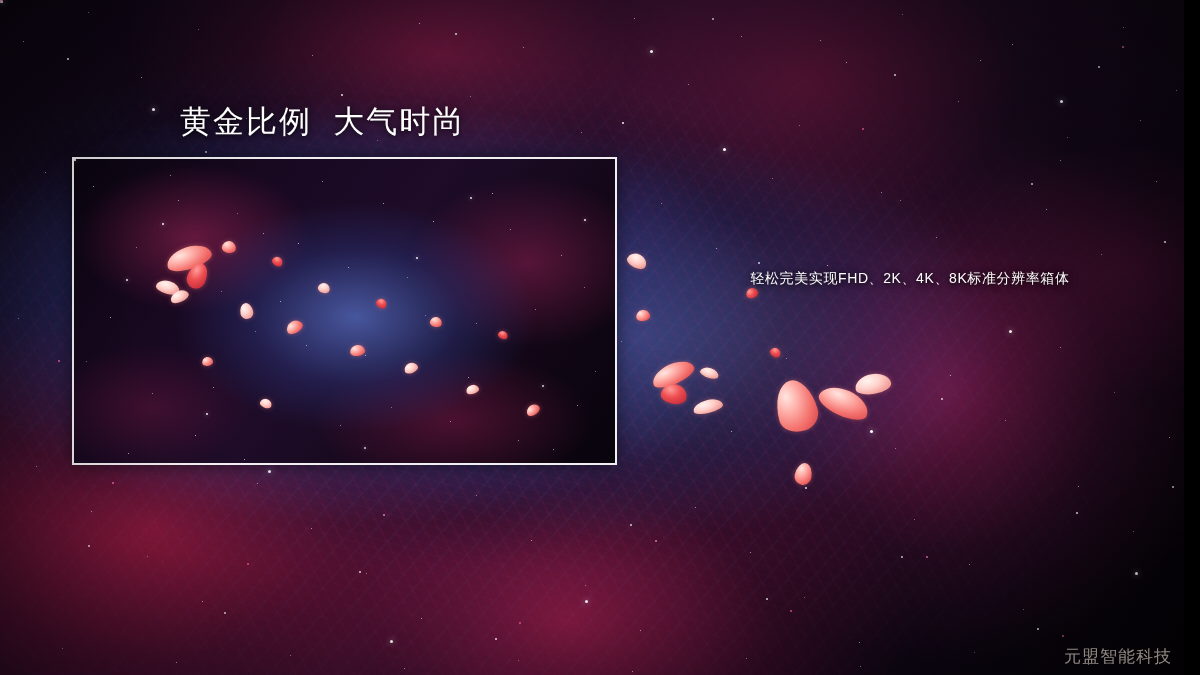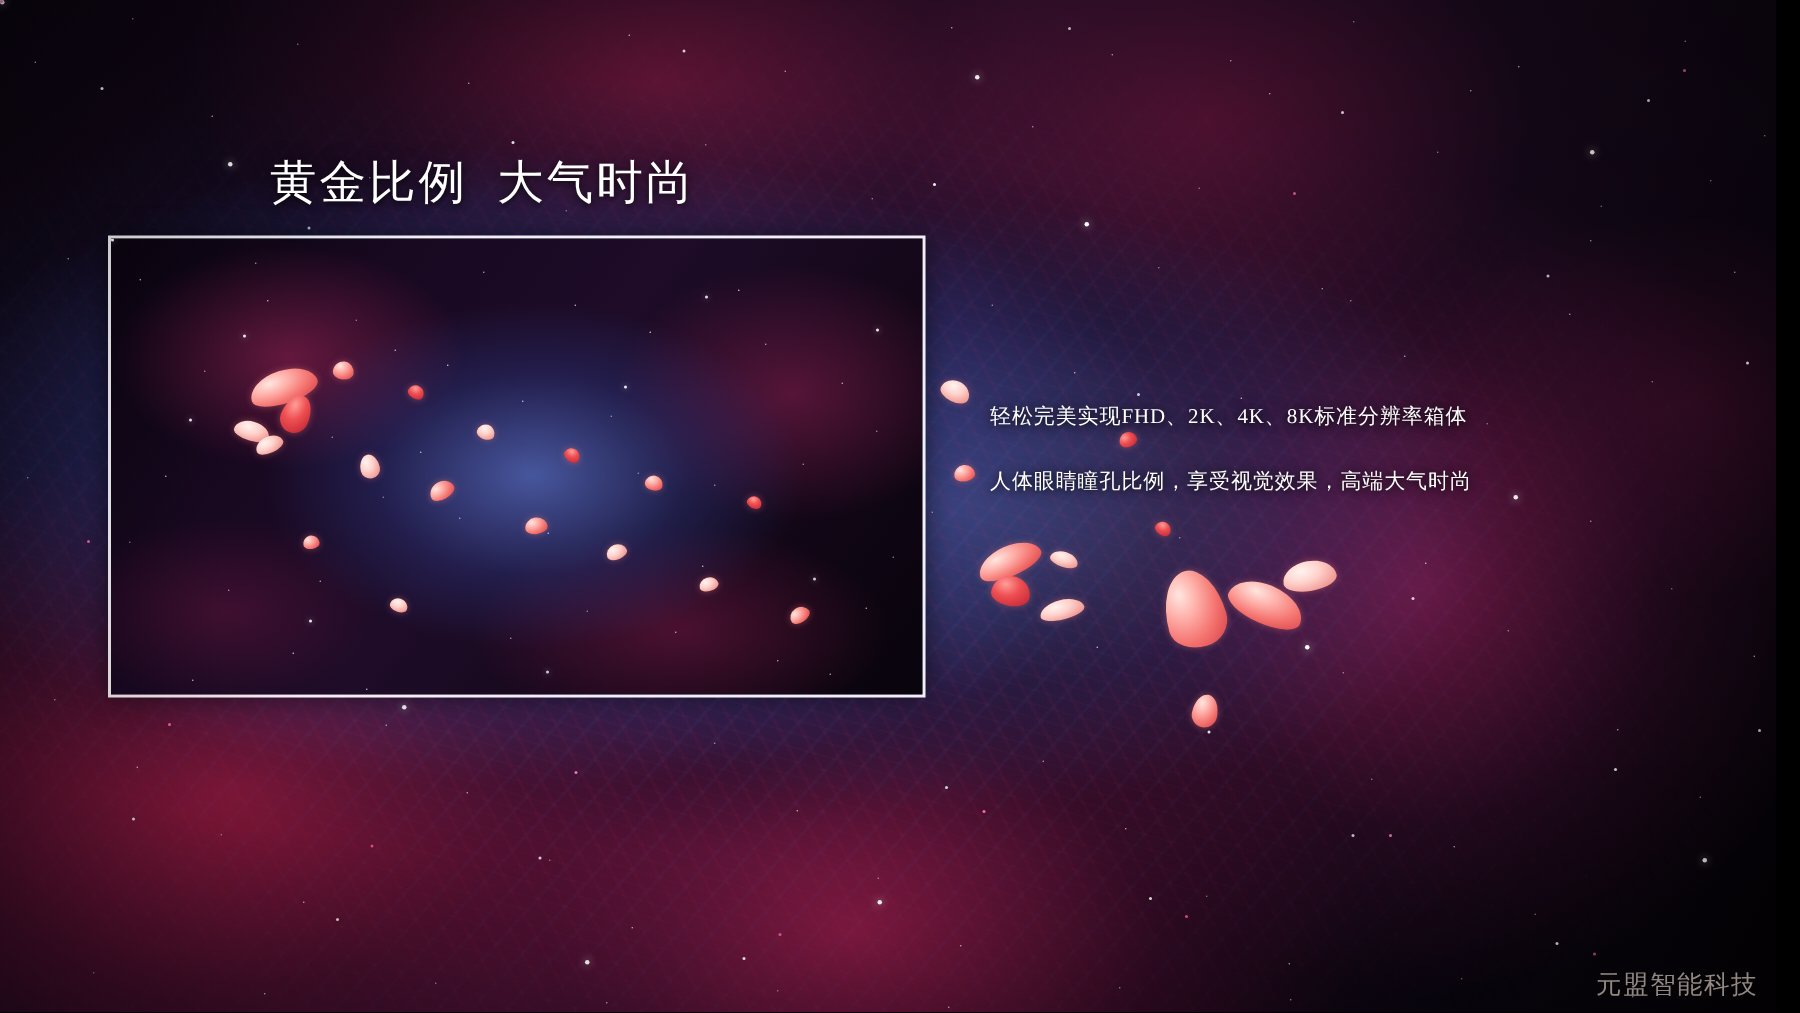--- a/index.html
+++ b/index.html
@@ -7,22 +7,23 @@
     margin: 0;
     padding: 0;
     background: #000;
   }
   #slide {
     position: relative;
     width: 1184px;
     height: 675px;
     overflow: hidden;
     background: #050308;
-    font-family: Liberation Serif, serif;
+    font-family: Liberation Sans, sans-serif;
     user-select: none;
+    text-align: center;
   }
 
   
   .bg-layer {
     position: absolute;
     inset: 0;
     pointer-events: none;
   }
   
   #bg-base {
@@ -305,18 +306,17 @@
     <div class="petal" style="left:636px; top:310px; width:14px; height:11px; transform:rotate(-8deg);"></div>
     <div class="petal deep" style="left:770px; top:348px; width:11px; height:9px; transform:rotate(32deg);"></div>
   </div>
 
   <div class="bg-layer" id="bg-vignette"></div>
 
   <div id="title">黄金比例  大气时尚</div>
 
   <div id="body-text">
     <div class="body-line">轻松完美实现FHD、2K、4K、8K标准分辨率箱体</div>
-    <div class="body-line">人体眼睛瞳孔比例，享受视觉效果，高端大气时尚</div>
   </div>
 
   <div id="watermark">元盟智能科技</div>
 
 </div>
 
 </body></html>

